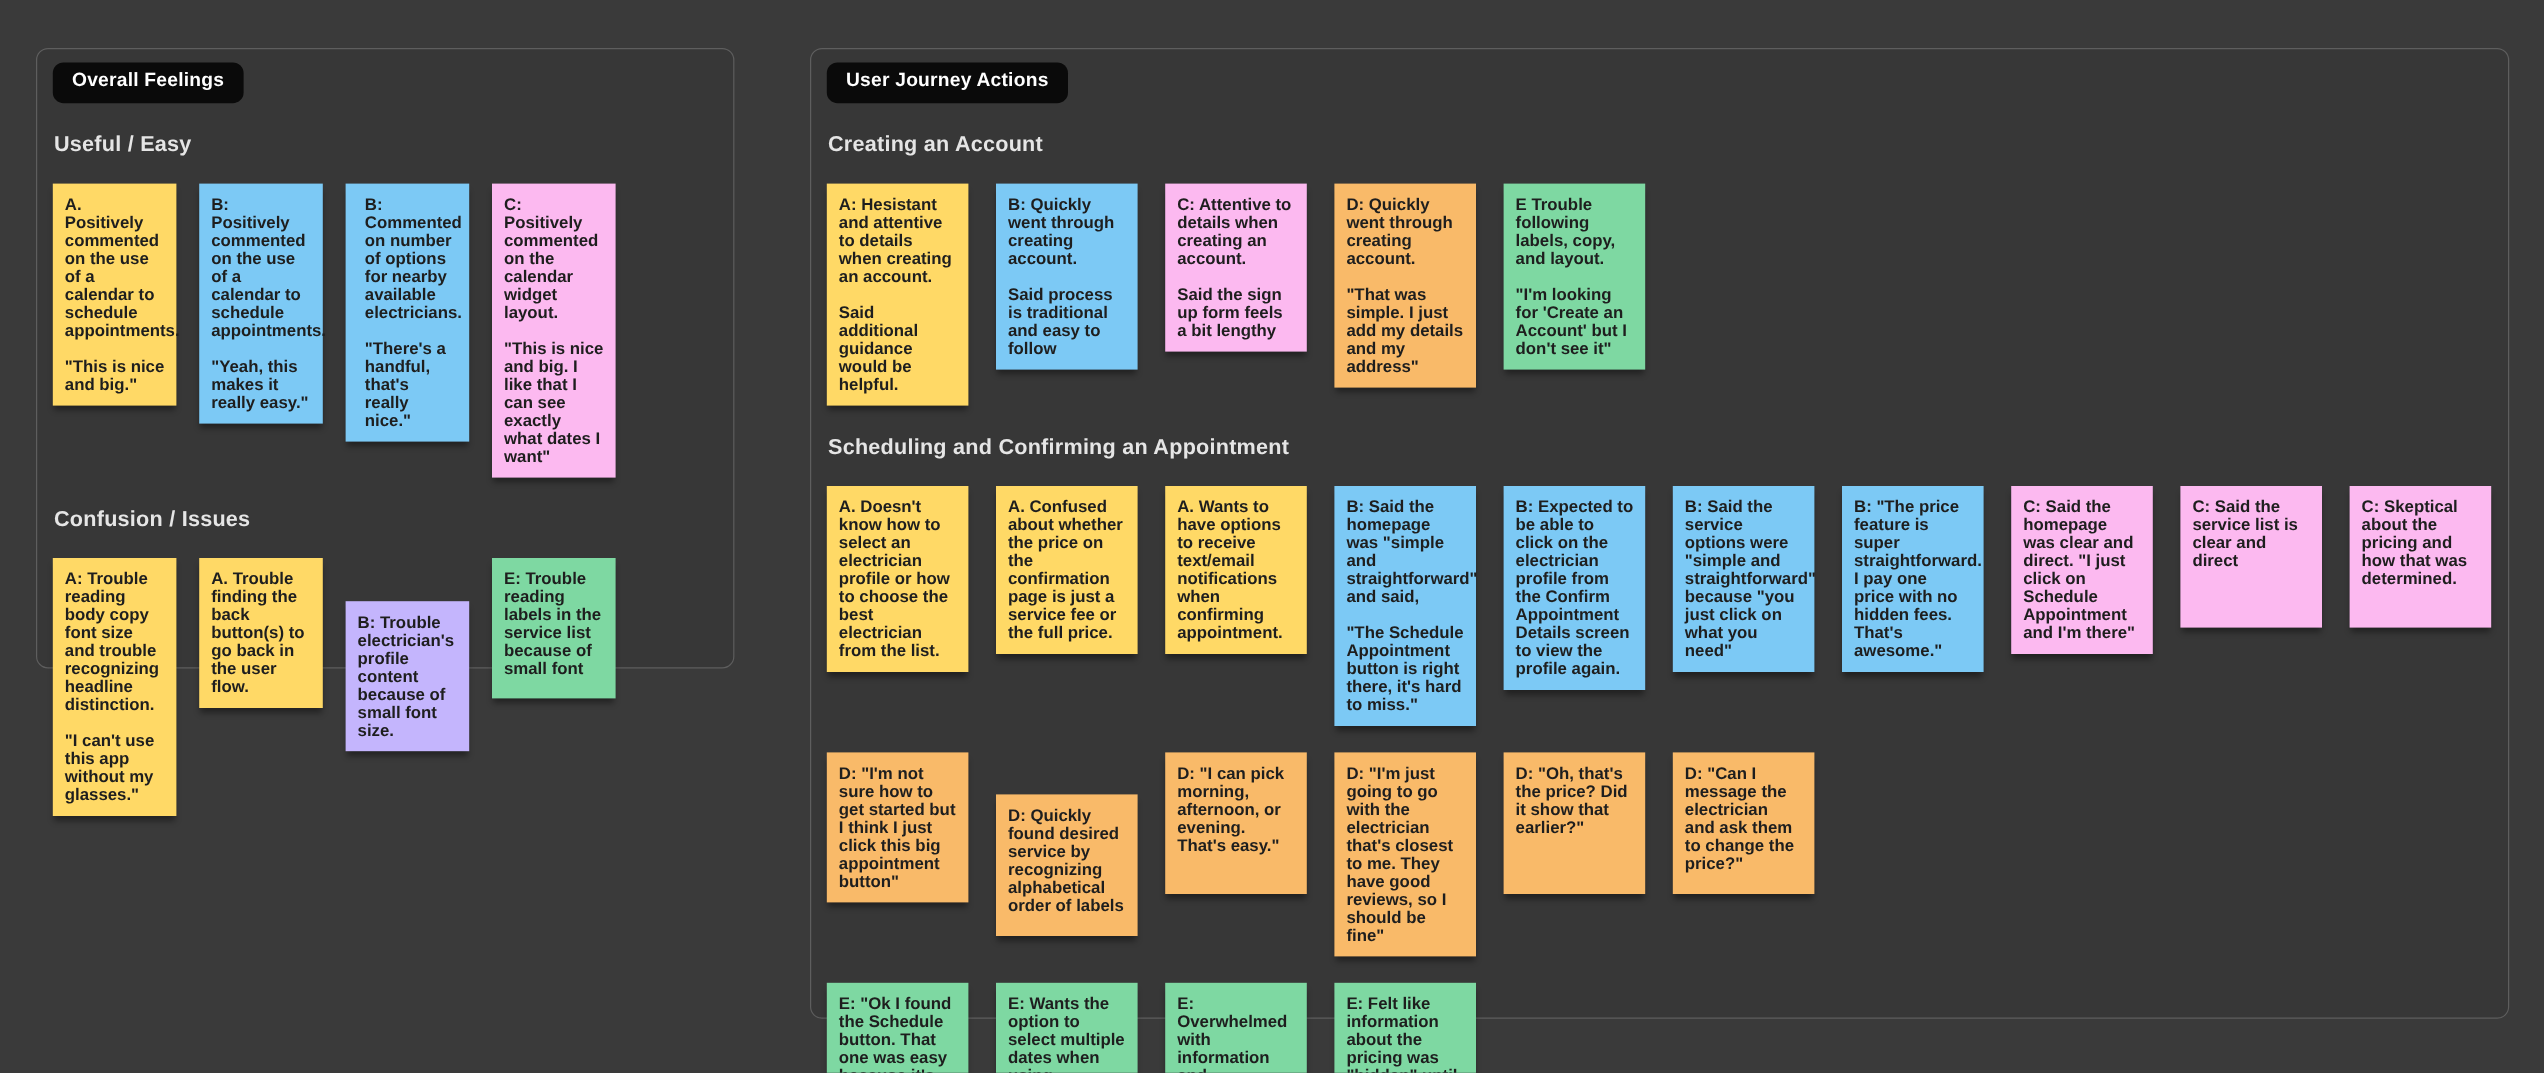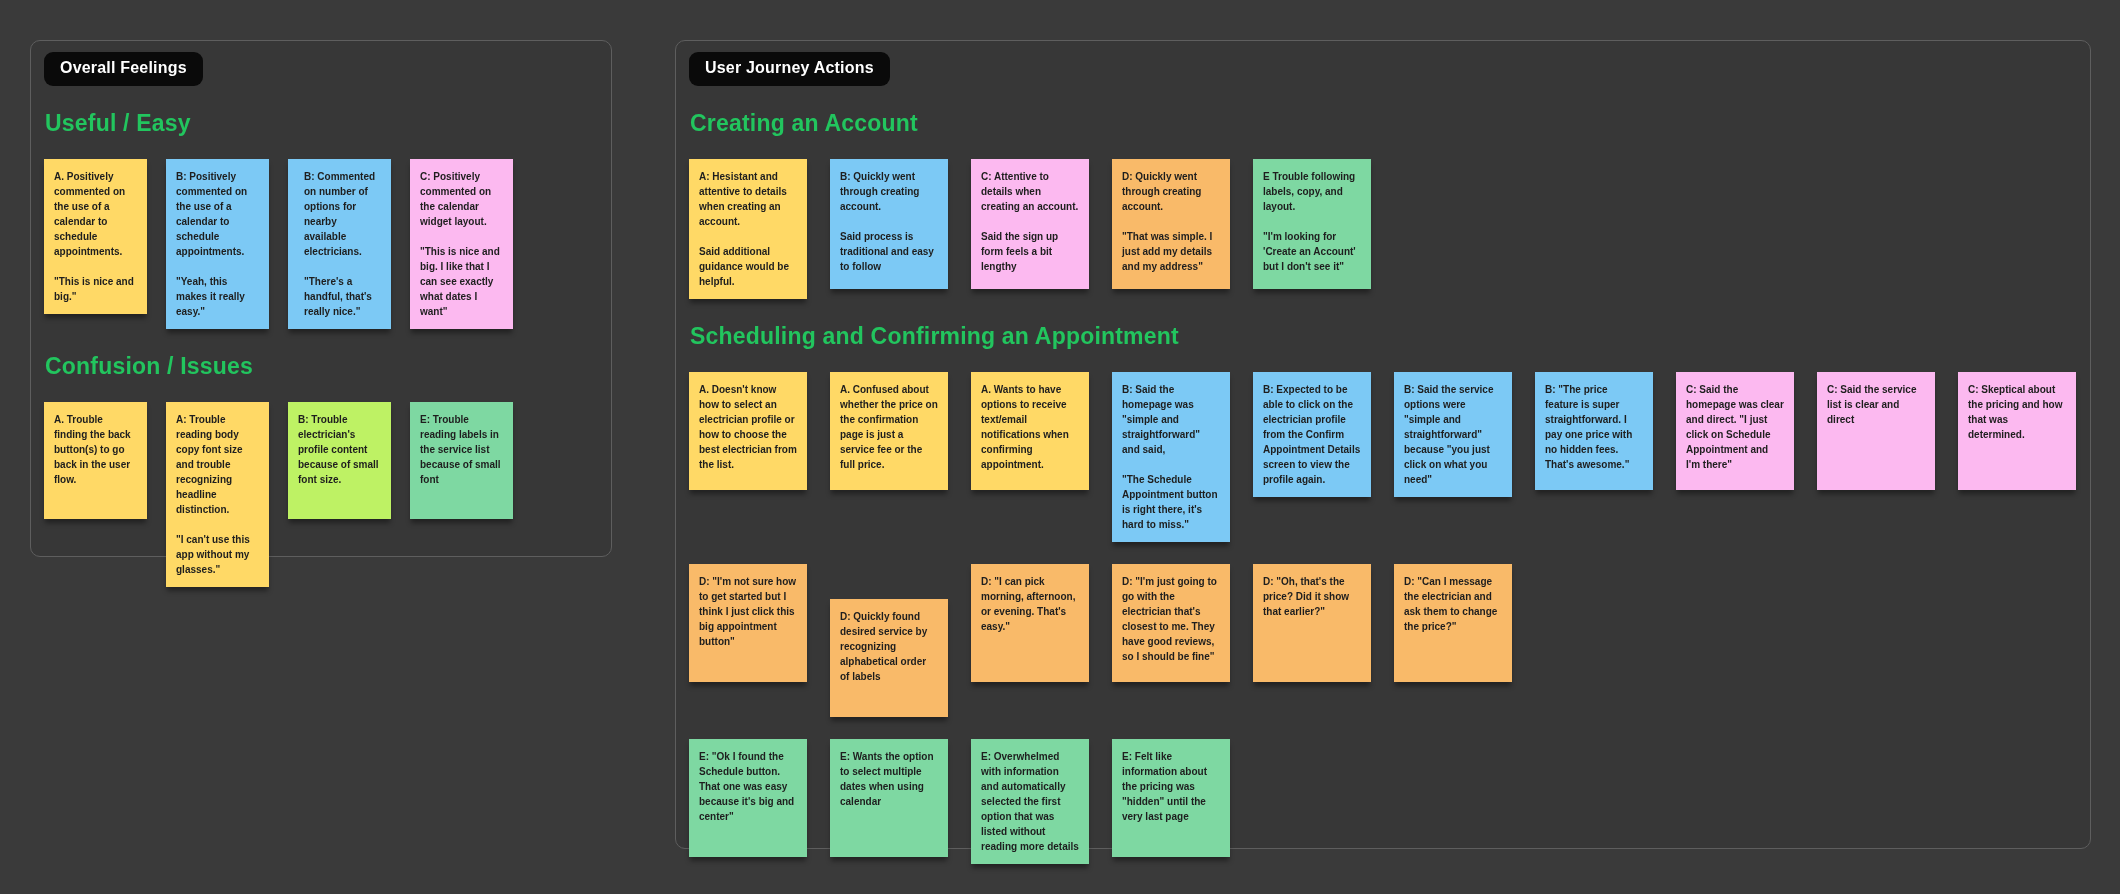--- a/index.html
+++ b/index.html
@@ -30,37 +30,37 @@
     padding: 7px 16px 9px 16px;
     background: #0A0A0A;
     color: #FFFFFF;
     font-size: 16px;
     font-weight: 700;
     border-radius: 9px;
     letter-spacing: 0.2px;
   }
   .group-heading {
     margin: 24px 0 0 1px;
-    color: #22c55e;
-    font-size: 23px;
+    color: #e5e5e5;
+    font-size: 18px;
     font-weight: 700;
     letter-spacing: 0.2px;
   }
   .row {
     display: flex;
     align-items: flex-start;
     margin-top: 22px;
   }
   .frame-left  .row { gap: 19px; }
   .frame-right .row { gap: 23px; }
   .note {
     box-sizing: border-box;
     padding: 10px 10px 10px 10px;
     color: #1E1E1E;
-    font-size: 10px;
+    font-size: 14px;
     line-height: 15px;
     font-weight: 700;
     white-space: pre-line;
     box-shadow: 0 5px 5px -1px rgba(0,0,0,0.40);
     flex: 0 0 auto;
   }
   .frame-left  .note { width: 103px; }
   .frame-right .note { width: 118px; }
   .row-feel-1  .note { min-height: 140px; }
   .row-feel-2  .note { min-height: 117px; }
@@ -86,25 +86,25 @@
 "Yeah, this makes it really easy."</div>
         <div class="note" style="background: rgb(124, 201, 245); padding-left: 16px;">B: Commented on number of options for nearby available electricians.
 
 "There's a handful, that's really nice."</div>
         <div class="note" style="background: rgb(252, 185, 240);">C: Positively commented on the calendar widget layout.
 
 "This is nice and big. I like that I can see exactly what dates I want"</div>
       </div>
     <h2 class="group-heading">Confusion / Issues</h2>
     <div class="row row-feel-2">
-        <div class="note" style="background: rgb(255, 217, 102);">A. Trouble finding the back button(s) to go back in the user flow.</div>
         <div class="note" style="background: rgb(255, 217, 102);">A: Trouble reading body copy font size and trouble recognizing headline distinction.
 
 "I can't use this app without my glasses."</div>
-        <div class="note" style="background: #bef264;">B: Trouble electrician's profile content because of small font size.</div>
+        <div class="note" style="background: rgb(255, 217, 102);">A. Trouble finding the back button(s) to go back in the user flow.</div>
+        <div class="note" style="background: #c4b5fd; margin-top: 36px;">B: Trouble electrician's profile content because of small font size.</div>
         <div class="note" style="background: rgb(126, 216, 162);">E: Trouble reading labels in the service list because of small font</div>
       </div>
   </section>
 
   <section class="frame frame-right">
     <div class="chip">
       <span>User Journey Actions</span>
     </div>
     <h2 class="group-heading">Creating an Account</h2>
     <div class="row row-create">

